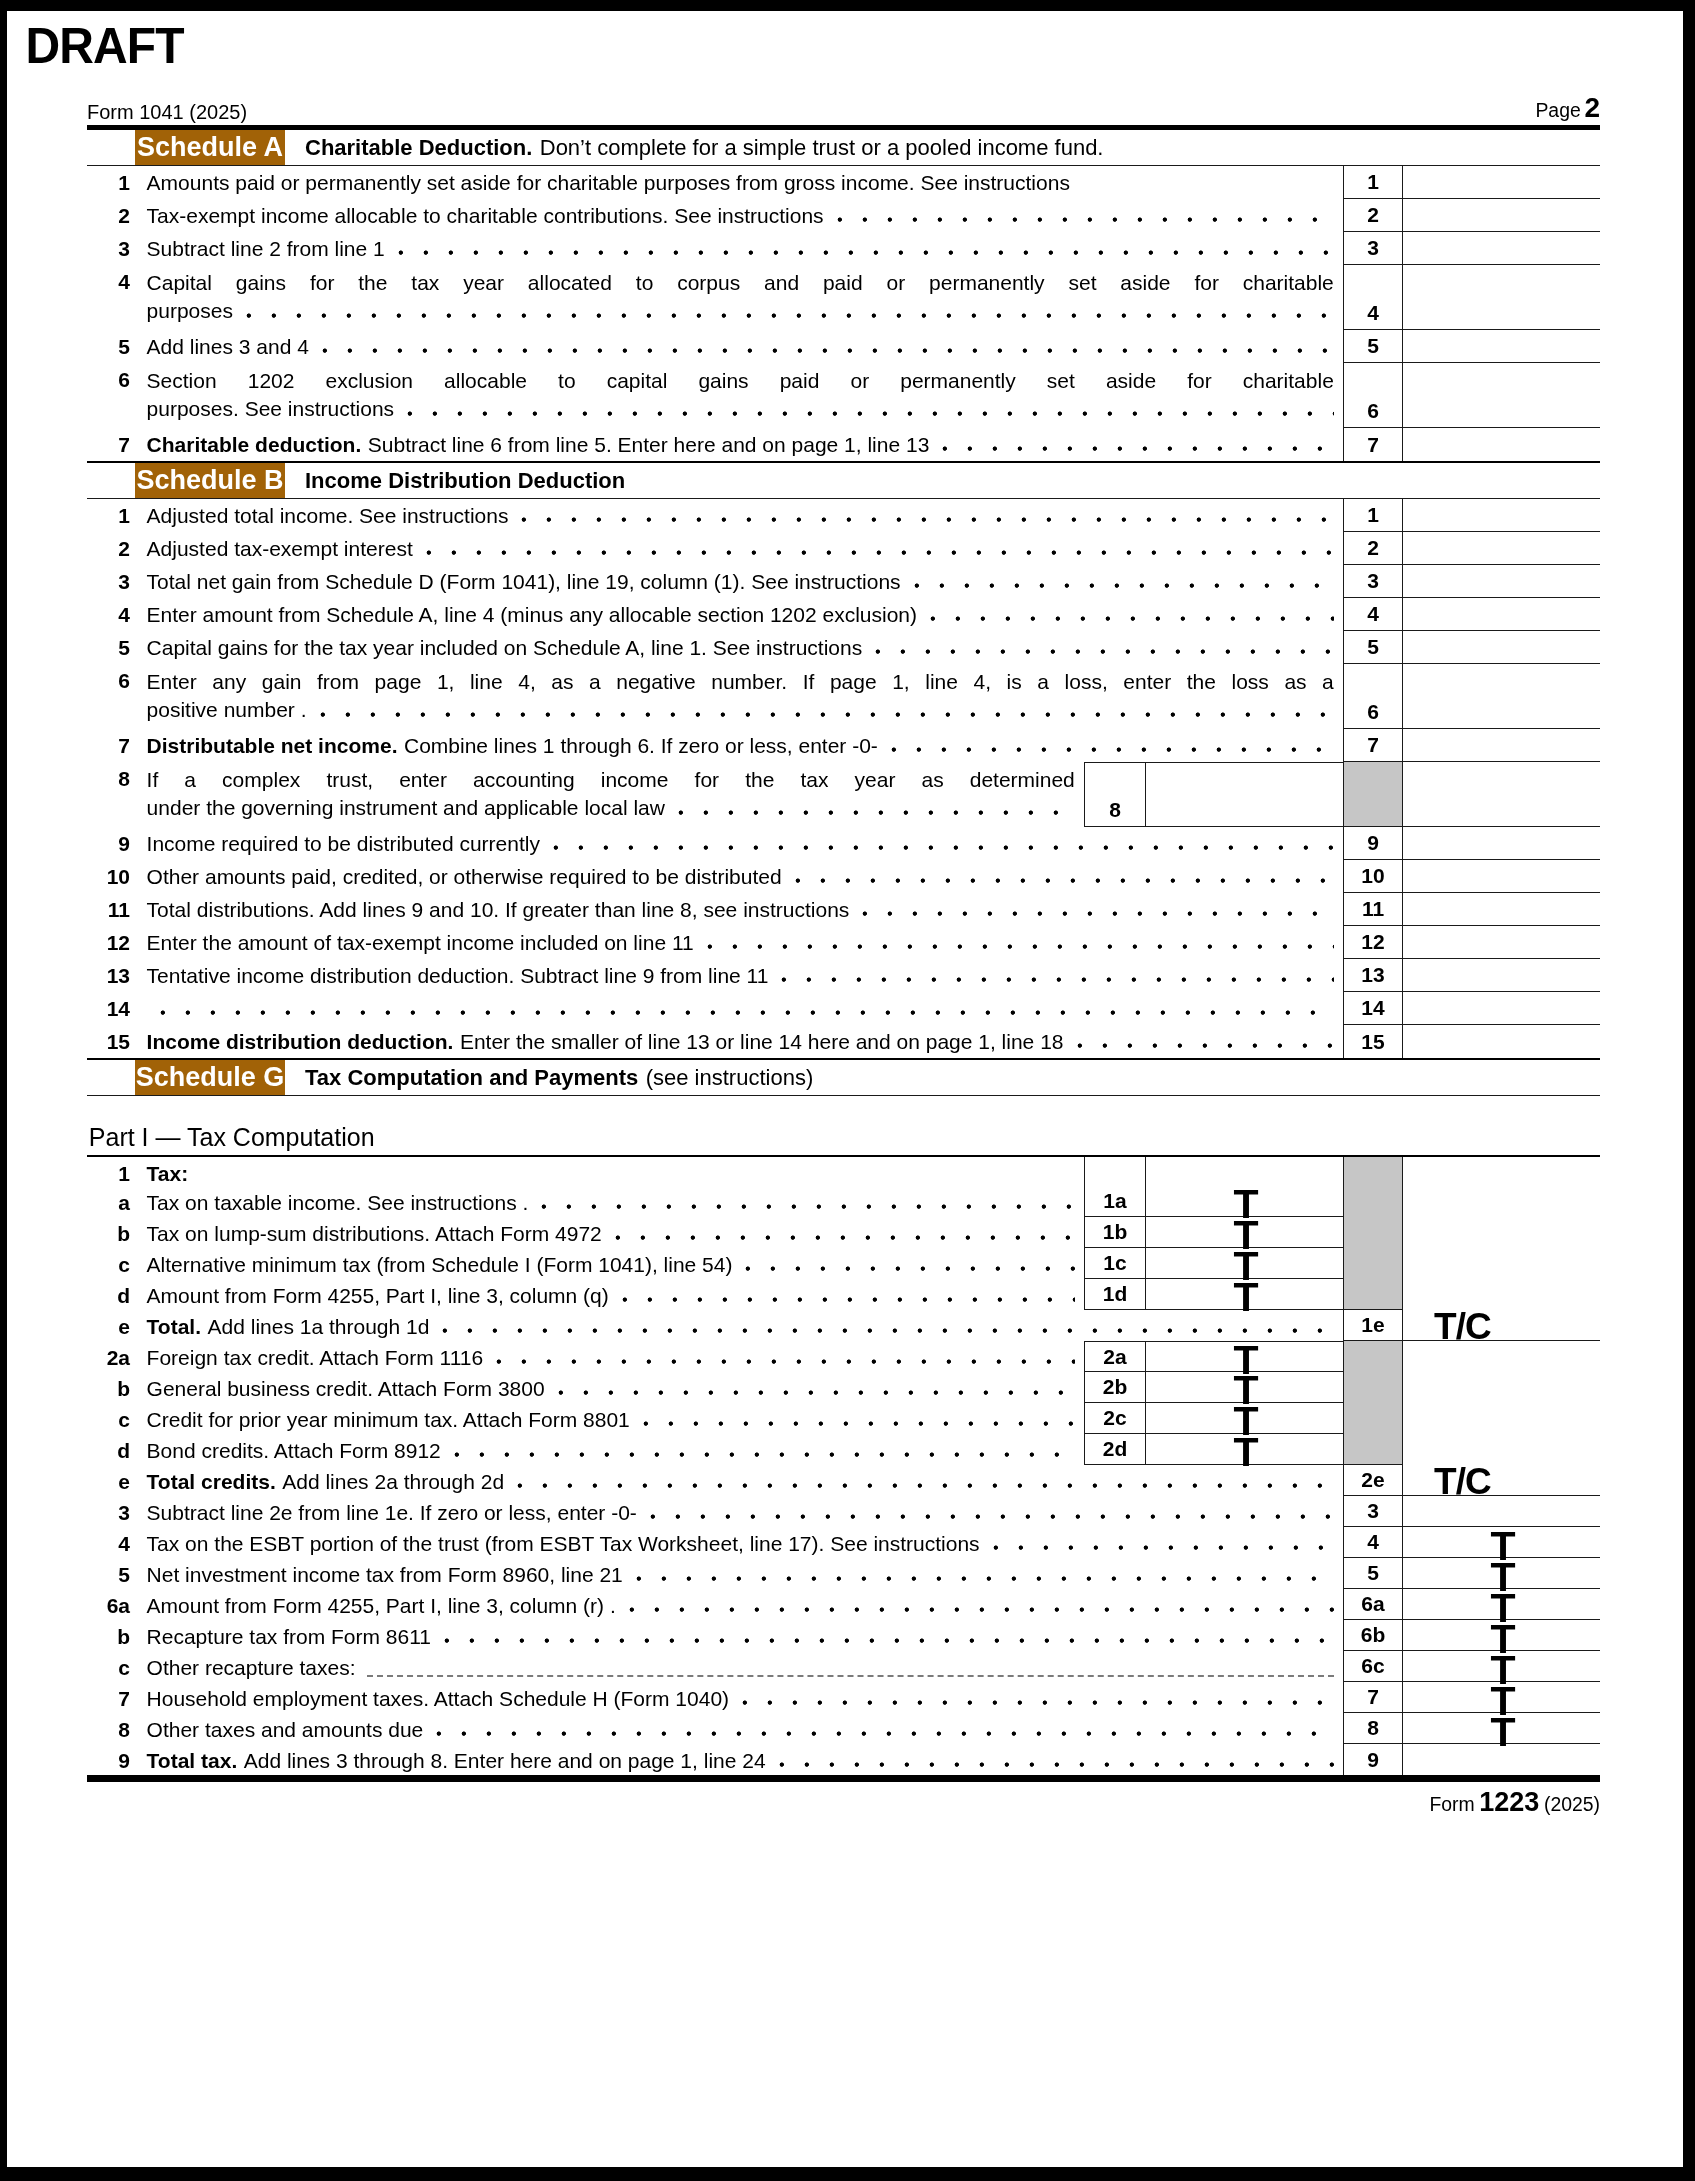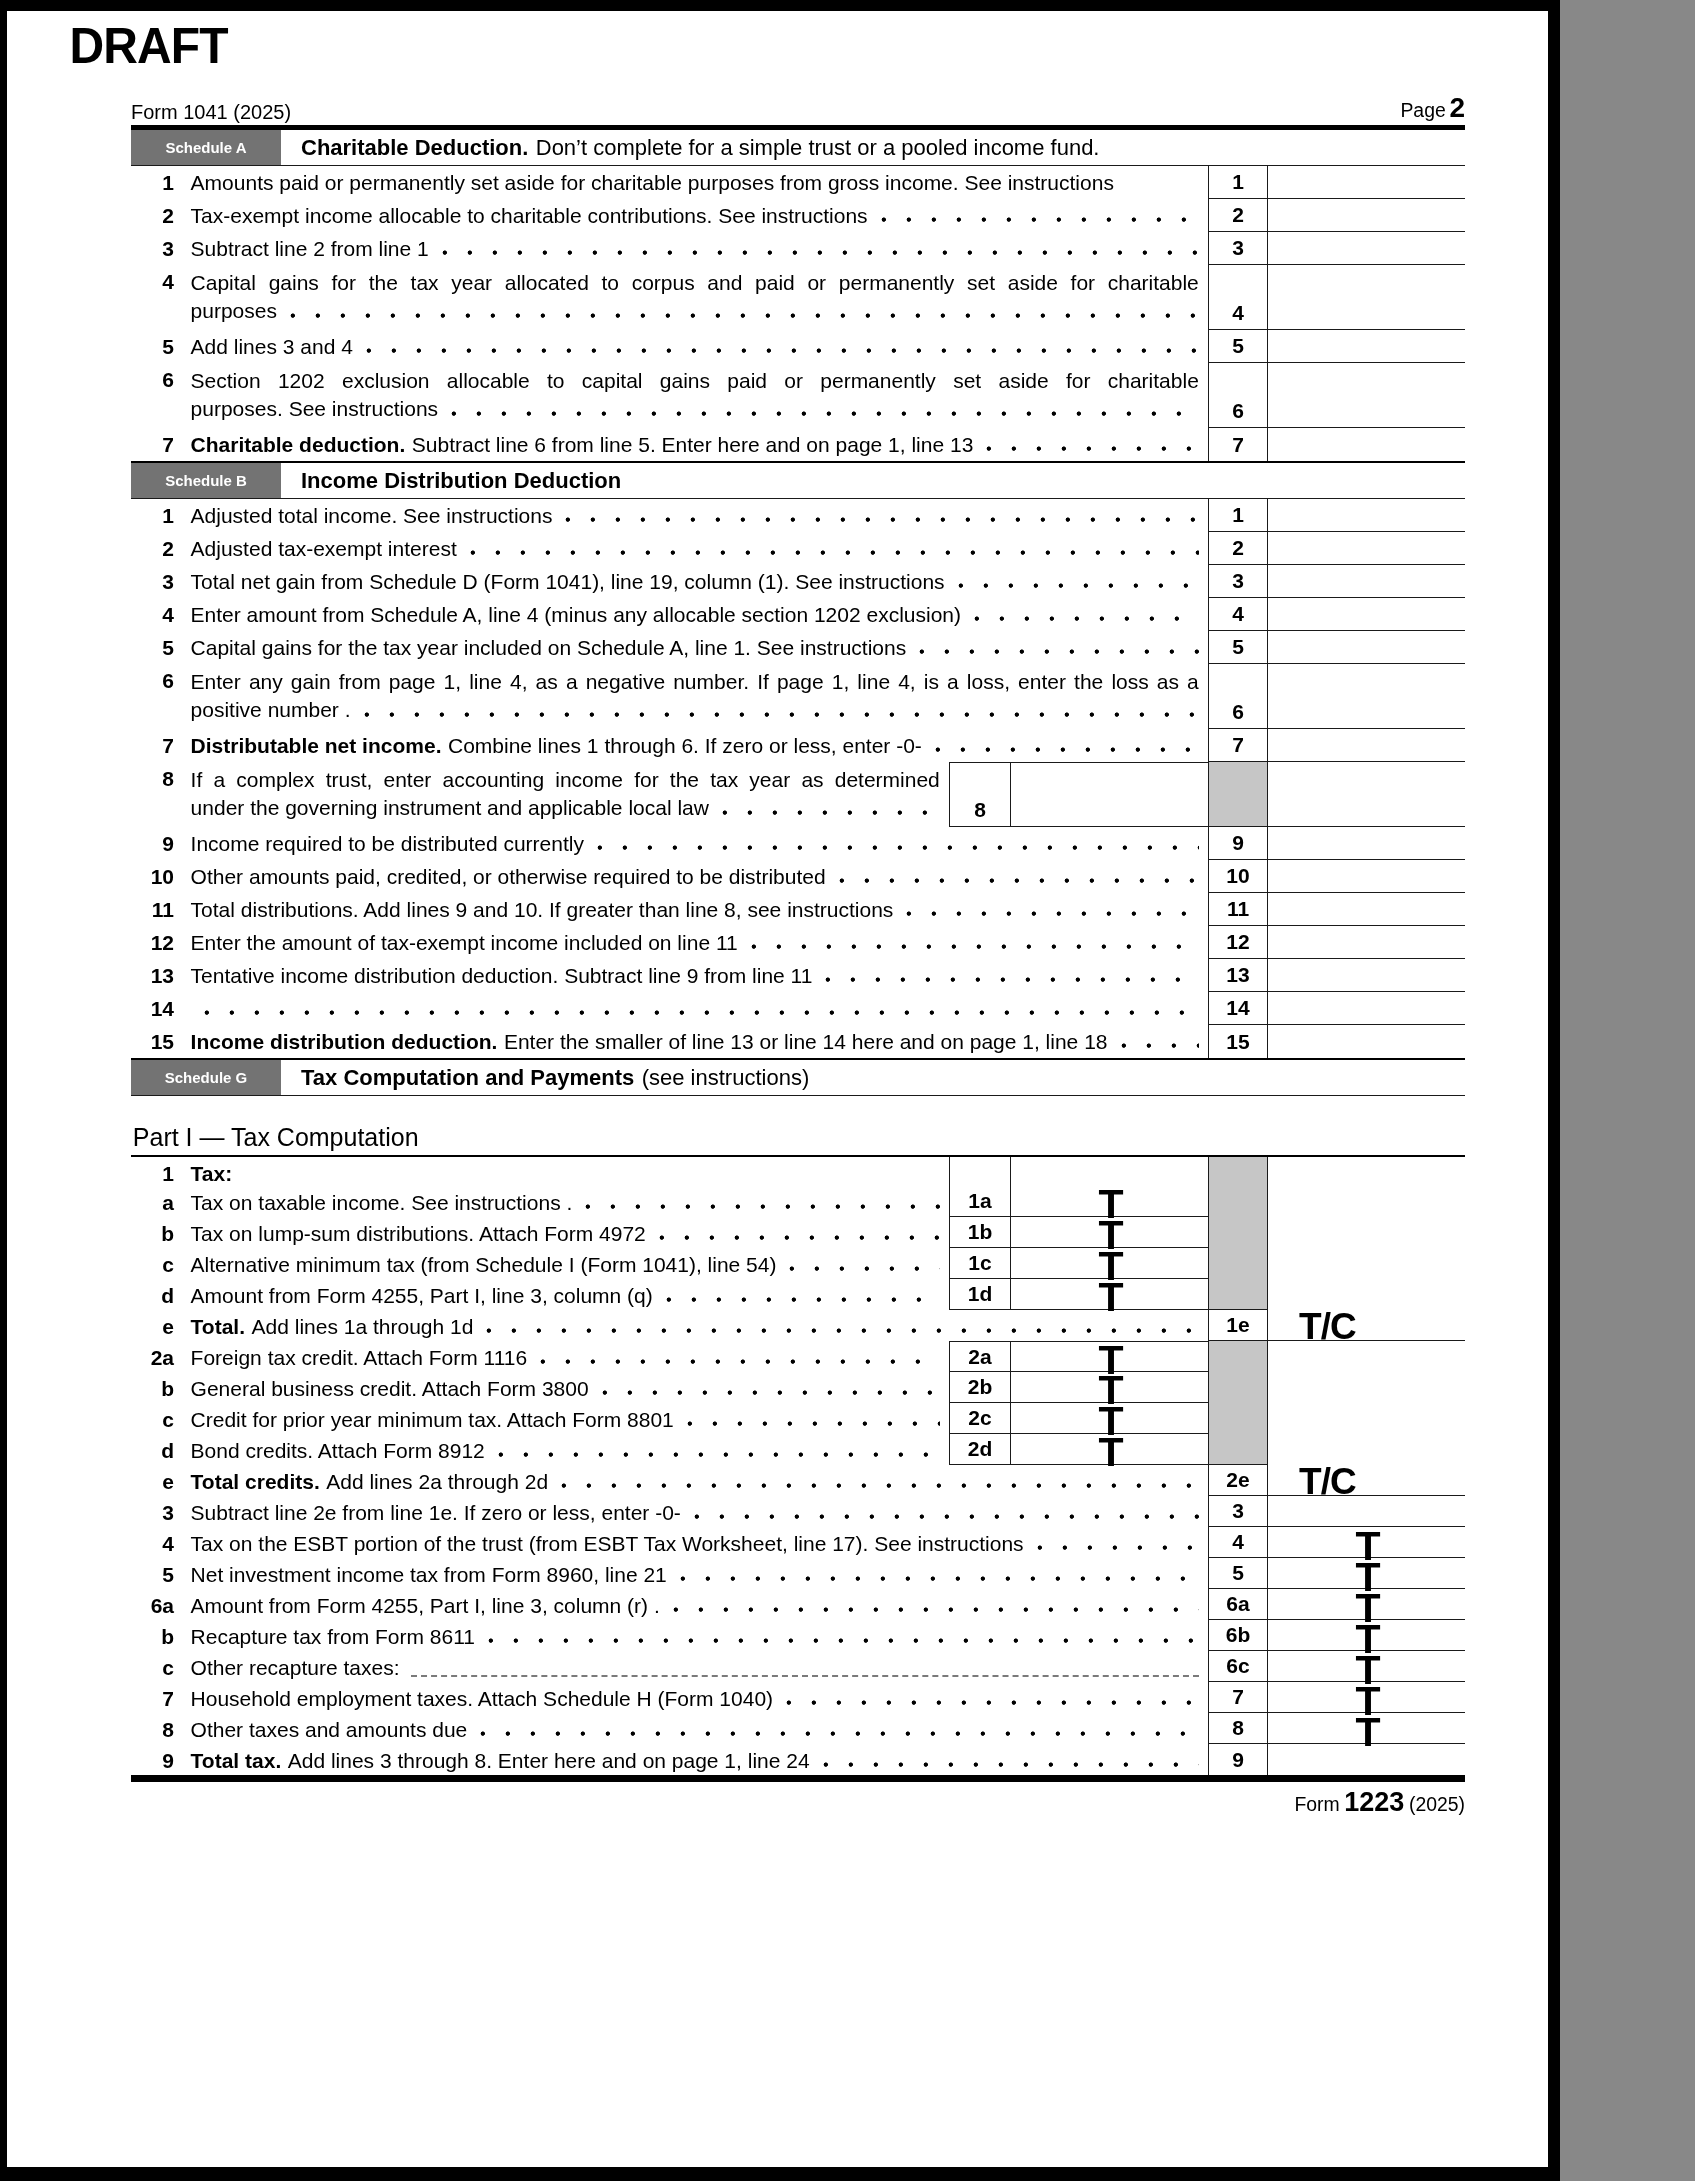--- a/index.html
+++ b/index.html
@@ -1,32 +1,31 @@
 <!DOCTYPE html>
 <html style="font-size:14.8px"><head>
 <meta charset="utf-8">
 <style>
   html,body{margin:0;padding:0;background:#888;}
   .sheet{
-    width:1560px;height:2182px;background:#fff;position:relative;
+    width:1695px;height:2182px;background:#fff;position:relative;
     box-sizing:border-box;
     border-left:7.4px solid #000;border-top:11px solid #000;
     border-right:12px solid #000;border-bottom:15.7px solid #000;
     font-family:"Liberation Sans","DejaVu Sans",sans-serif;color:#000;
     overflow:hidden;
-    padding-left:44px;
   }
   .draft{font-size:48px;font-weight:bold;letter-spacing:-0.9px;margin:5.5px 0 0 18.5px;transform:scaleY(1.05);transform-origin:top left;display:inline-block;}
   .pagehead{display:flex;justify-content:space-between;align-items:flex-end;margin:20px 83px 1.8px 80px;font-size:20px;}
   .pgword{font-size:19.4px;}
   .pgnum{font-size:28px;font-weight:bold;margin-left:3.7px;}
   .content{margin:0 83px 0 80px;}
   .bar{display:flex;align-items:stretch;height:35px;border-top:2.8px solid #000;border-bottom:1.8px solid #1a1a1a;box-sizing:content-box;}
   .bar.first{border-top:5.5px solid #000;}
-  .barlabel{width:150px;background:#737373;color:#fff;font-weight:bold;font-size:15px;display:flex;align-items:center;justify-content:center;flex:none;}
+  .barlabel{width:150px;background:#a16207;color:#fff;font-weight:bold;font-size:27px;display:flex;align-items:center;justify-content:center;flex:none;margin-left:48px;}
   .bartitle{padding-left:20px;font-size:22px;display:flex;align-items:center;}
   .bartitle .bb{font-weight:bold;}
   .bartitle .br{margin-left:7.4px;}
   .part1{font-size:25px;font-weight:normal;padding:1.8px 0 2.8px 1.8px;border-bottom:2.8px solid #000;margin-top:25px;}
   
   .r{display:flex;align-items:stretch;font-size:21px;height:33px;}
   .sg .r{height:31px;}
   .r.h2{height:65px;}
   .r.rlabel{height:29.5px;}
   .ln{width:43px;flex:none;text-align:right;font-weight:bold;padding-top:3.7px;line-height:25px;}

